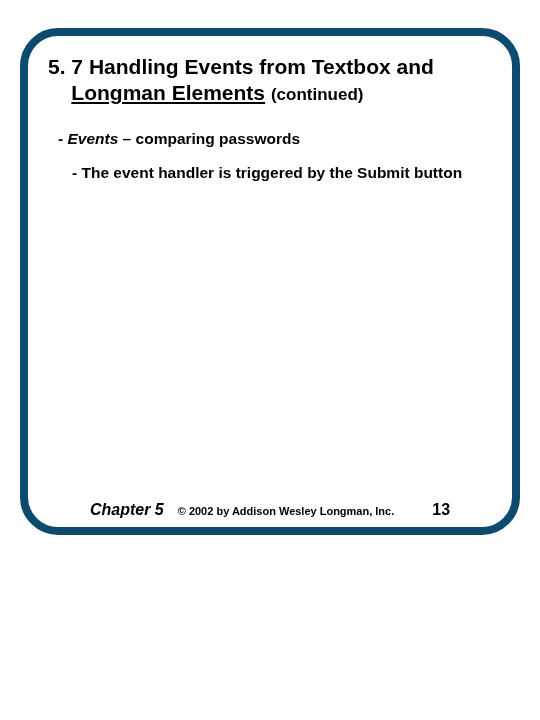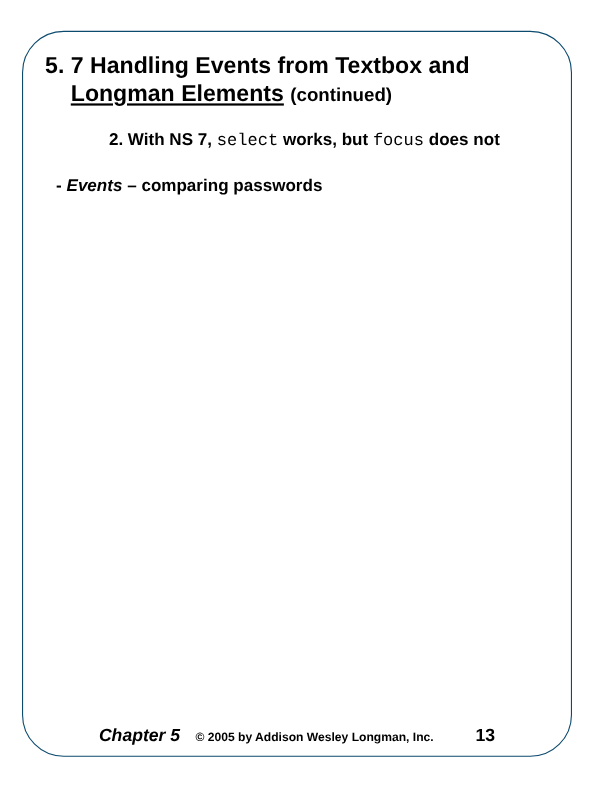--- a/index.html
+++ b/index.html
@@ -8,23 +8,23 @@
     background: #fff;
     width: 540px;
     height: 720px;
     font-family: Arial, Helvetica, sans-serif;
     color: #000;
   }
   .slide {
     position: relative;
     box-sizing: border-box;
     width: 500px;
-    height: 660px;
+    height: 507px;
     margin: 28px auto 0 auto;
-    border: 1px solid #0c4a6e;
+    border: 8px solid #0c4a6e;
     border-radius: 38px;
     padding: 18px 20px 0 20px;
   }
   .title {
     font-size: 21px;
     font-weight: bold;
     line-height: 1.25;
     margin: 0 0 18px 0;
   }
   .title .cont {
@@ -78,31 +78,31 @@
     <span>Handling Events from Textbox and </span><br>
     &nbsp;&nbsp;&nbsp;&nbsp;<span class="underline">Longman Elements</span>
     <span class="cont">(continued)</span>
   </div>
 
   <div class="body">
 
 
 
 
-    <div class="lvl2 hang2">
-      <span>2. With NS 7, </span><span class="mono">select</span><span> works, but </span><span class="mono">focus</span><span> does not</span>
-    </div>
 
     <div class="lvl0b">
       <span>- </span><span class="ital">Events</span><span> – comparing passwords</span>
     </div>
 
 
+    <div class="lvl1b hang">
+      <span>- The event handler is triggered by the Submit button</span>
+    </div>
 
   </div>
 
   <div class="footer">
     <span class="chapter">Chapter 5</span>
-    <span class="copyright">© 2005 by Addison Wesley Longman, Inc.</span>
+    <span class="copyright">© 2002 by Addison Wesley Longman, Inc.</span>
     <span class="pagenum">13</span>
   </div>
 
 </div>
 
 </body></html>

